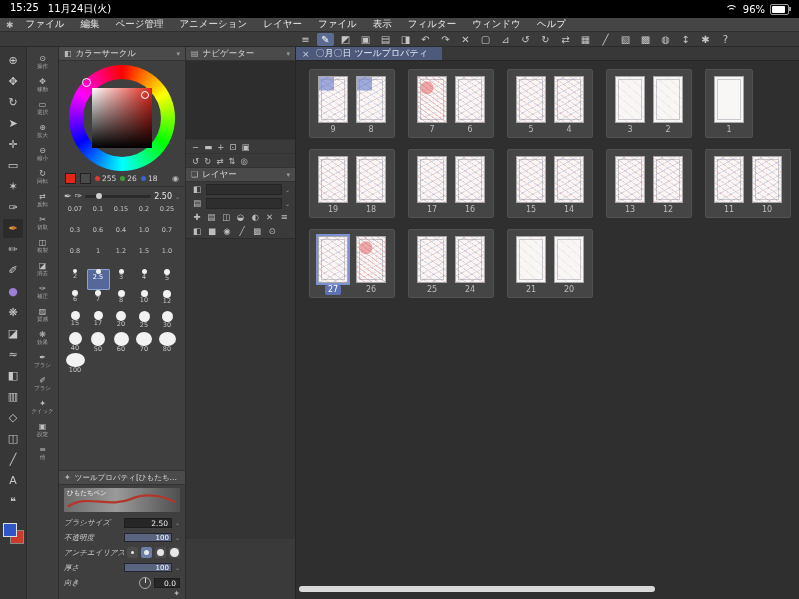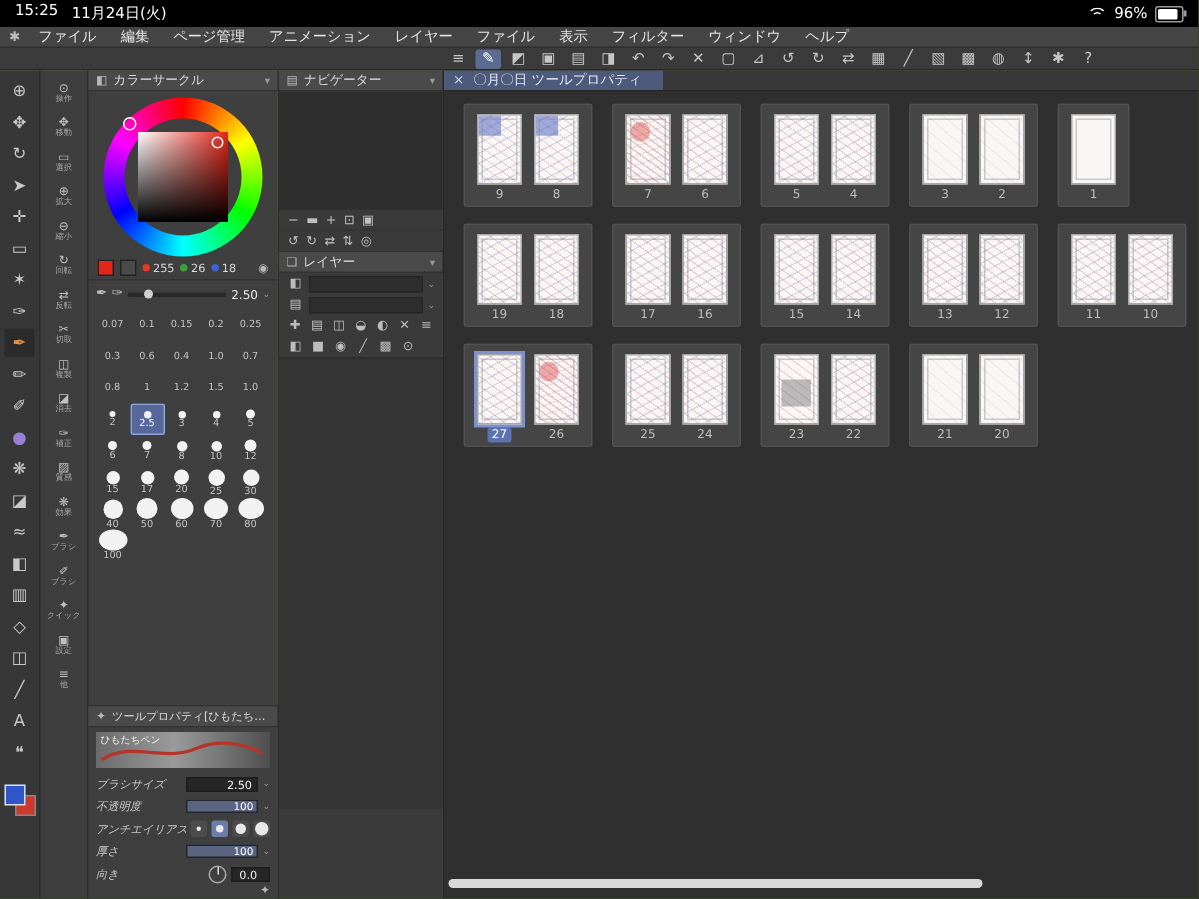--- a/index.html
+++ b/index.html
@@ -58,34 +58,34 @@
   .rgb-swatch{width:9px;height:9px;border:1px solid #222;}
   .rgb-item{display:flex;align-items:center;gap:2px;font-size:7.5px;color:#d8d8d8;}
   .rgb-dot{width:5px;height:5px;border-radius:50%;}
   .colorset-icon{margin-left:auto;font-size:8px;color:#b8b8b8;}
   .brush-toprow{display:flex;align-items:center;gap:3px;padding:2px 5px;height:14px;border-top:1px solid #333;}
   .bt-icon{font-size:9px;color:#c0c0c0;}
   .bt-slider{flex:1;height:3px;background:#2a2a2a;border-radius:2px;position:relative;}
   .bt-slider::after{content:"";position:absolute;left:16%;top:-2px;width:6px;height:6px;background:#cfcfcf;border-radius:50%;}
   .bt-value{font-size:8px;color:#e8e8e8;}
   .size-grid{display:flex;flex-wrap:wrap;width:117px;margin:1px auto 0;}
-  .size-cell{width:23px;height:21px;display:flex;flex-direction:column;align-items:center;justify-content:center;border-radius:2px;}
+  .size-cell{width:23px;height:21px;display:flex;flex-direction:column;align-items:center;justify-content:flex-start;border-radius:2px;}
   .size-dot{background:#f2f2f2;border-radius:50%;}
   .size-num{font-size:6.5px;color:#c4c4c4;line-height:7px;}
   .size-cell.sel{background:#56679a;box-shadow:inset 0 0 0 1px #8fa2d8;}
   .size-cell.sel .size-num{color:#fff;}
   .tool-property{position:absolute;left:0;bottom:0;width:100%;height:129px;background:#3f3f3f;border-top:1px solid #333;box-sizing:border-box;}
   .tp-preview{position:relative;height:24px;margin:3px 5px;background:linear-gradient(90deg,#6b6b6b,#9a9a9a 45%,#4f4f4f);overflow:hidden;}
   .tp-preview svg{position:absolute;inset:0;width:100%;height:100%;}
   .tp-preview-label{position:absolute;left:3px;top:1px;font-size:6.5px;color:#f2f2f2;}
   .tp-row{display:flex;align-items:center;height:15px;padding:0 5px;gap:3px;}
   .tp-label{flex:1;font-size:7.5px;color:#c9c9c9;white-space:nowrap;overflow:hidden;font-style:italic;}
   .tp-slider{width:48px;height:9px;background:#5a6480;border:1px solid #23262e;font-size:7px;color:#fff;text-align:right;line-height:9px;padding-right:2px;box-sizing:border-box;}
   .tp-value{width:48px;height:10px;background:#262626;border:1px solid #1d1d1d;font-size:7.5px;color:#eee;text-align:right;line-height:10px;padding-right:3px;box-sizing:border-box;}
-  .tp-value.narrow{width:26px;text-align:center;}
+  .tp-value.narrow{width:26px;}
   .tp-mini{font-size:6px;color:#9d9d9d;}
   .aa-btn{width:11px;height:11px;border-radius:2px;background:#4c4c4c;display:flex;align-items:center;justify-content:center;}
   .aa-btn.sel{background:#6b7da8;}
   .aa-dot{background:#e8e8e8;border-radius:50%;}
   .tp-dial{width:10px;height:10px;border:1px solid #aaa;border-radius:50%;position:relative;}
   .tp-dial::after{content:"";position:absolute;left:50%;top:0;width:1px;height:5px;background:#ddd;}
   .tp-footer{position:absolute;right:5px;bottom:1px;font-size:8px;color:#b5b5b5;}
   
   .col4{position:absolute;left:185px;top:47px;width:110px;height:552px;background:#3a3a3a;border-left:1px solid #2d2d2d;box-sizing:border-box;}
   .nav-content{height:78px;background:#2d2d2d;border-bottom:1px solid #333;}
@@ -698,30 +698,20 @@
               <div class="page-thumb pat-sketch"></div>
               <span class="page-num">25</span>
             </div>
             <div class="page-slot">
               <div class="page-thumb pat-sketch"></div>
               <span class="page-num">24</span>
             </div>
           </div>
           <div class="spread-card">
             <div class="page-slot">
-              <div class="page-thumb pat-tone"></div>
-              <span class="page-num">23</span>
-            </div>
-            <div class="page-slot">
-              <div class="page-thumb pat-sketch"></div>
-              <span class="page-num">22</span>
-            </div>
-          </div>
-          <div class="spread-card">
-            <div class="page-slot">
               <div class="page-thumb pat-faint"></div>
               <span class="page-num">21</span>
             </div>
             <div class="page-slot">
               <div class="page-thumb pat-faint"></div>
               <span class="page-num">20</span>
             </div>
           </div>
         </div>
       </div>

